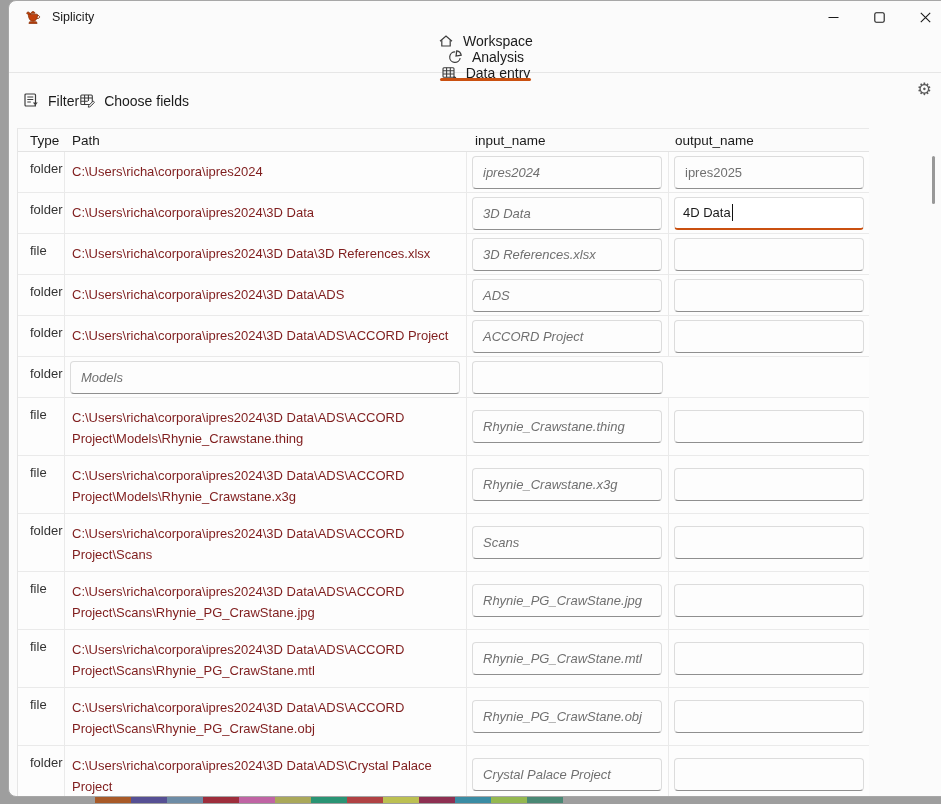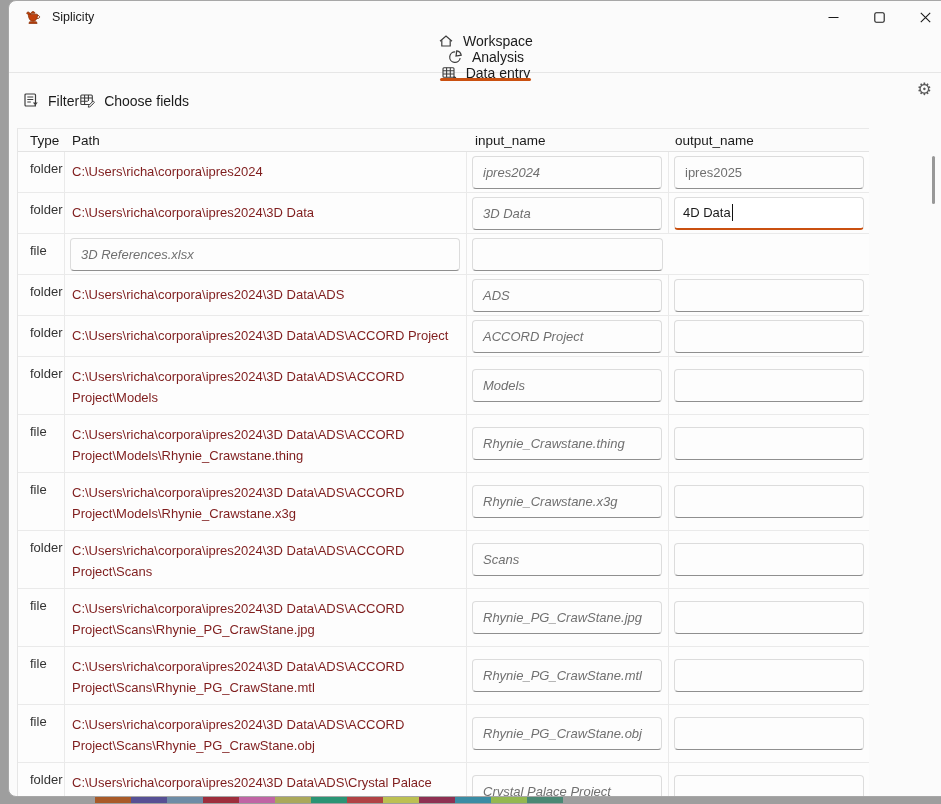--- a/index.html
+++ b/index.html
@@ -193,20 +193,21 @@
     <div class="c-output">
       <div class="textbox tb-out focused" style="border-bottom-color: rgb(202, 80, 16); padding-left: 8px;">
               <span class="val">4D Data</span>
               <span class="caret"></span>
             </div>
     </div>
   </div>
 
   <div class="trow">
     <div class="c-type">file</div>
+    <div class="c-path">C:\Users\richa\corpora\ipres2024\3D Data\3D References.xlsx</div>
     <div class="c-input">
       <div class="textbox tb-in">
               <span class="val">3D References.xlsx</span>
             </div>
     </div>
     <div class="c-output">
       <div class="textbox tb-out">
               <span class="val"></span>
             </div>
     </div>
@@ -237,21 +238,20 @@
     </div>
     <div class="c-output">
       <div class="textbox tb-out">
               <span class="val"></span>
             </div>
     </div>
   </div>
 
   <div class="trow">
     <div class="c-type">folder</div>
-    <div class="c-path">C:\Users\richa\corpora\ipres2024\3D Data\ADS\ACCORD Project\Models</div>
     <div class="c-input">
       <div class="textbox tb-in">
               <span class="val">Models</span>
             </div>
     </div>
     <div class="c-output">
       <div class="textbox tb-out">
               <span class="val"></span>
             </div>
     </div>

